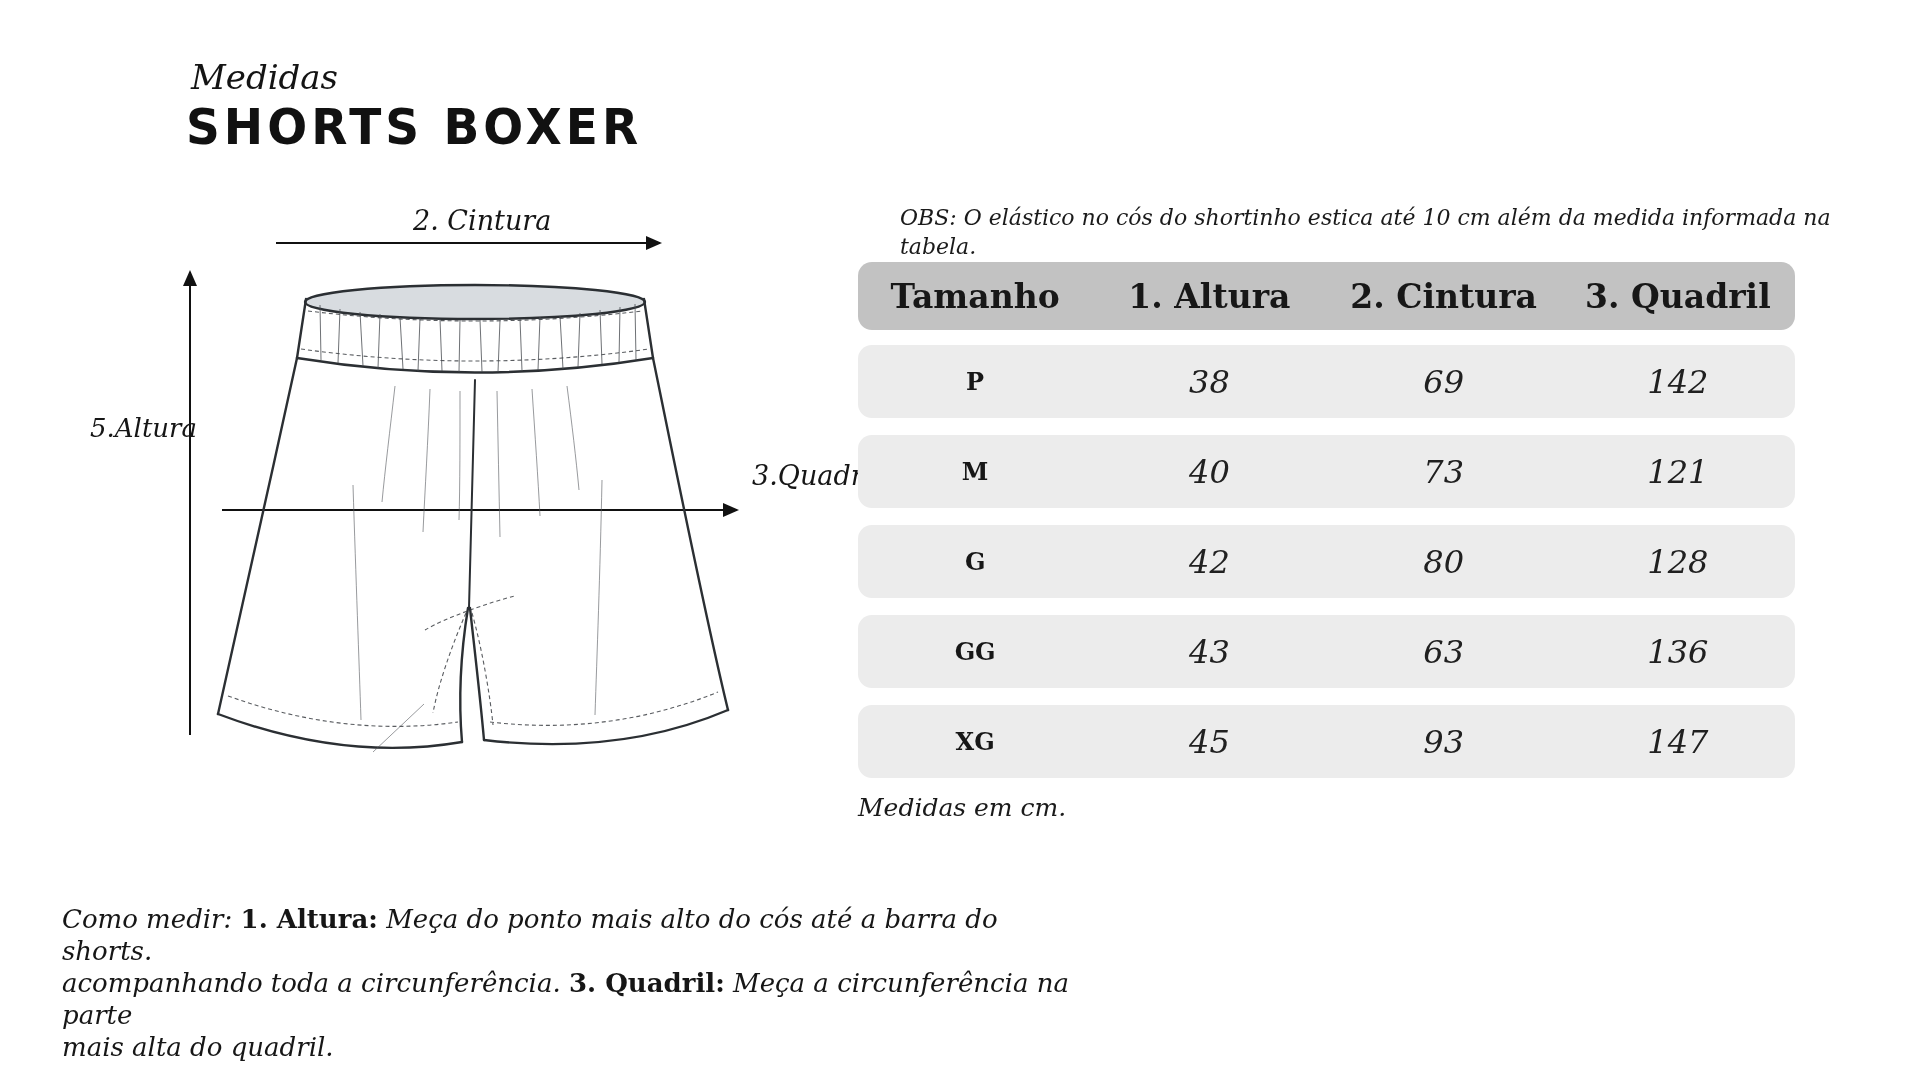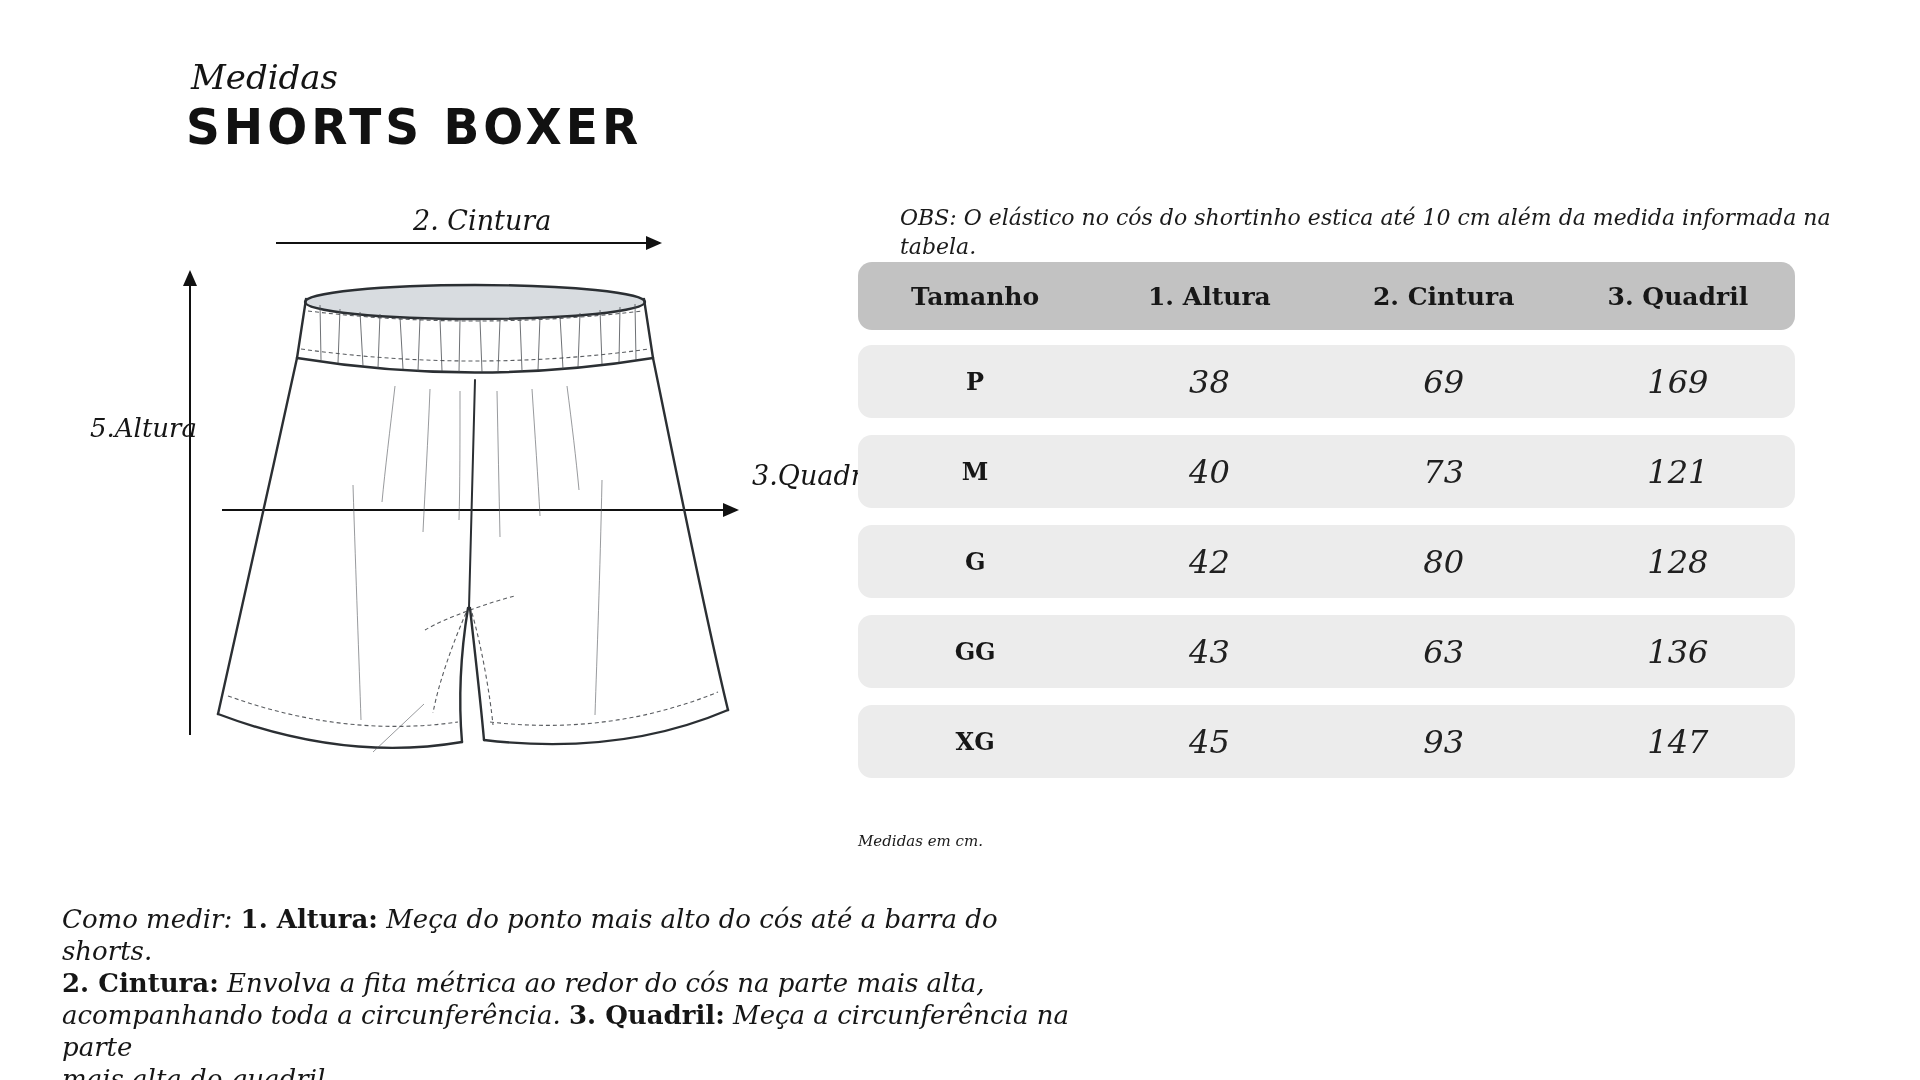--- a/index.html
+++ b/index.html
@@ -29,31 +29,31 @@
     position:absolute;left:856px;top:203px;width:960px;
     font-style:italic;font-size:22px;line-height:29px;color:#1a1a1a;margin-left:44px;
   }
   
   .size-table{position:absolute;left:858px;top:262px;width:937px;}
   .t-head{
     height:68px;background:#c2c2c2;border-radius:14px;margin-bottom:15px;
     display:grid;grid-template-columns:repeat(4,1fr);align-items:center;
   }
   .t-head .th{
-    text-align:center;font-weight:bold;font-size:25px;color:#171717;
+    text-align:center;font-weight:bold;font-size:33px;color:#171717;
   }
   .t-row{
     height:73px;background:#ececec;border-radius:14px;margin-bottom:17px;
     display:grid;grid-template-columns:repeat(4,1fr);align-items:center;
   }
   .t-row .td-size{text-align:center;font-weight:bold;font-size:24px;color:#171717;}
   .t-row .td-num{text-align:center;font-style:italic;font-size:32px;color:#202020;}
   .t-foot{
     position:absolute;left:858px;top:793px;
-    font-style:italic;font-size:15px;color:#1a1a1a;margin-top:39px;
+    font-style:italic;font-size:25px;color:#1a1a1a;
   }
   
   .howto{
     position:absolute;left:62px;top:903px;width:1010px;
     font-size:26px;line-height:32px;color:#161616;
   }
   .howto .i{font-style:italic;}
   .howto .b{font-style:normal;font-weight:bold;}
   
   .outline{fill:none;stroke:#2b2f33;stroke-width:2.4;stroke-linecap:round;}
@@ -157,21 +157,21 @@
       <div class="th">Tamanho</div>
       <div class="th">1. Altura</div>
       <div class="th">2. Cintura</div>
       <div class="th">3. Quadril</div>
     </div>
 
     <div class="t-row">
       <div class="td-size">P</div>
       <div class="td-num">38</div>
       <div class="td-num">69</div>
-      <div class="td-num">169</div>
+      <div class="td-num">142</div>
     </div>
 
     <div class="t-row">
       <div class="td-size">M</div>
       <div class="td-num">40</div>
       <div class="td-num">73</div>
       <div class="td-num">121</div>
     </div>
 
     <div class="t-row">
@@ -193,18 +193,17 @@
       <div class="td-num">45</div>
       <div class="td-num">93</div>
       <div class="td-num">147</div>
     </div>
   </div>
 
   <div class="t-foot">Medidas em cm.</div>
 
   <div class="howto">
     <div><span class="i">Como medir: </span><span class="b">1. Altura:</span><span class="i"> Meça do ponto mais alto do cós até a barra do shorts.</span></div>
-    <div><span class="b">2. Cintura:</span><span class="i"> Envolva a fita métrica ao redor do cós na parte mais alta,</span></div>
     <div><span class="i">acompanhando toda a circunferência. </span><span class="b">3. Quadril:</span><span class="i"> Meça a circunferência na parte</span></div>
     <div><span class="i">mais alta do quadril.</span></div>
   </div>
 
 </div>
 
 </body></html>

